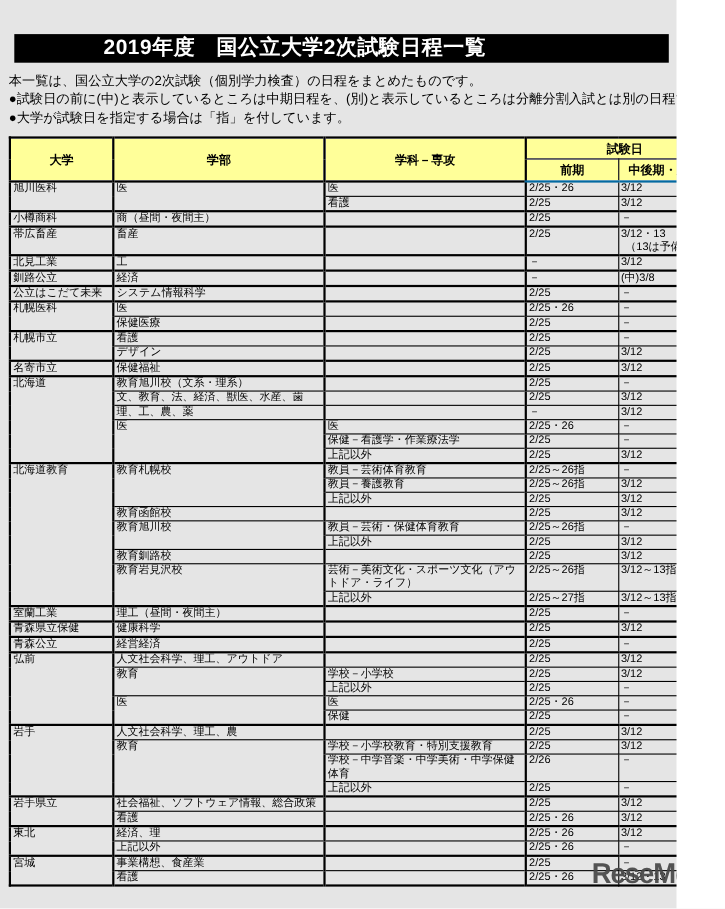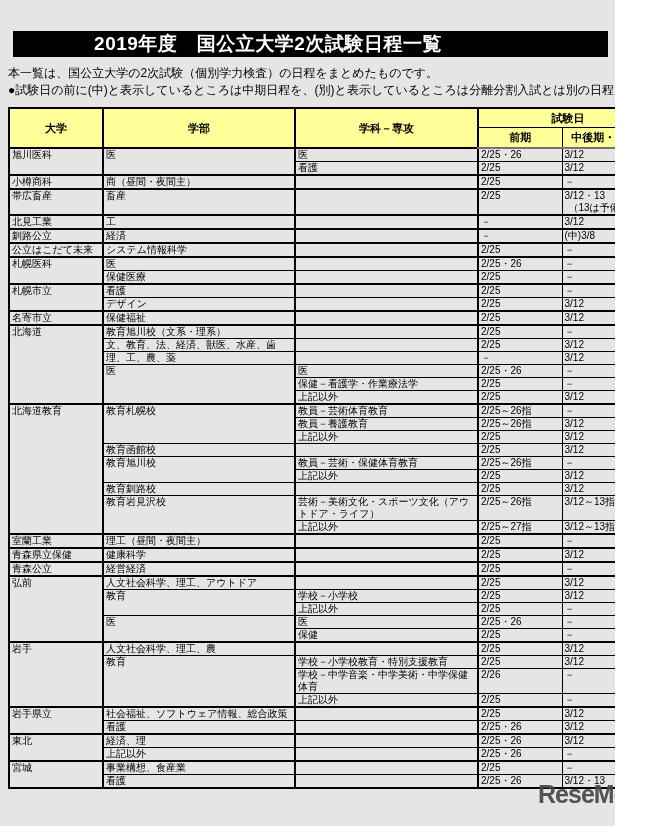--- a/index.html
+++ b/index.html
@@ -17,21 +17,21 @@
   table.sched{
     margin:8px 0 0 8px;width:649px;border-collapse:collapse;table-layout:fixed;
     border:2px solid #000;
   }
   col.c-u{width:94px;}col.c-f{width:192px;}col.c-m{width:183px;}col.c-z{width:84px;}col.c-k{width:96px;}
   .sched th,.sched td{border:1px solid #000;overflow:hidden;vertical-align:top;}
   .sched thead th{
     background:#ffff99;font-size:11px;font-weight:bold;text-align:center;vertical-align:middle;
   }
   .h1 th{height:16px;}
-  .h2 th{height:17px;border-bottom:2px solid #737373;}
+  .h2 th{height:17px;border-bottom:2px solid #0369a1;}
   .b2l{border-left:2px solid #000 !important;}
   .sched tbody td{
     font-size:10px;line-height:12px;height:11.5px;padding:0 2px;text-align:left;
     white-space:normal;word-break:break-all;
   }
   tr.gs td{border-top:2px solid #000;}
   .line2{padding-left:4px;}
   .watermark{
     position:absolute;left:538px;top:779px;width:121px;height:32px;
     color:rgba(72,72,72,0.93);
@@ -45,20 +45,21 @@
 </head>
 <body>
 
 <div class="page">
 
   <div class="title-bar">2019年度　国公立大学2次試験日程一覧</div>
 
   <div class="intro">
     <p>本一覧は、国公立大学の2次試験（個別学力検査）の日程をまとめたものです。</p>
     <p>●試験日の前に(中)と表示しているところは中期日程を、(別)と表示しているところは分離分割入試とは別の日程で行われることを表します。</p>
+    <p>●大学が試験日を指定する場合は「指」を付しています。</p>
   </div>
 
   <table class="sched">
     <colgroup>
       <col class="c-u">
         <col class="c-f">
         <col class="c-m">
         <col class="c-z">
         <col class="c-k">
     </colgroup>

